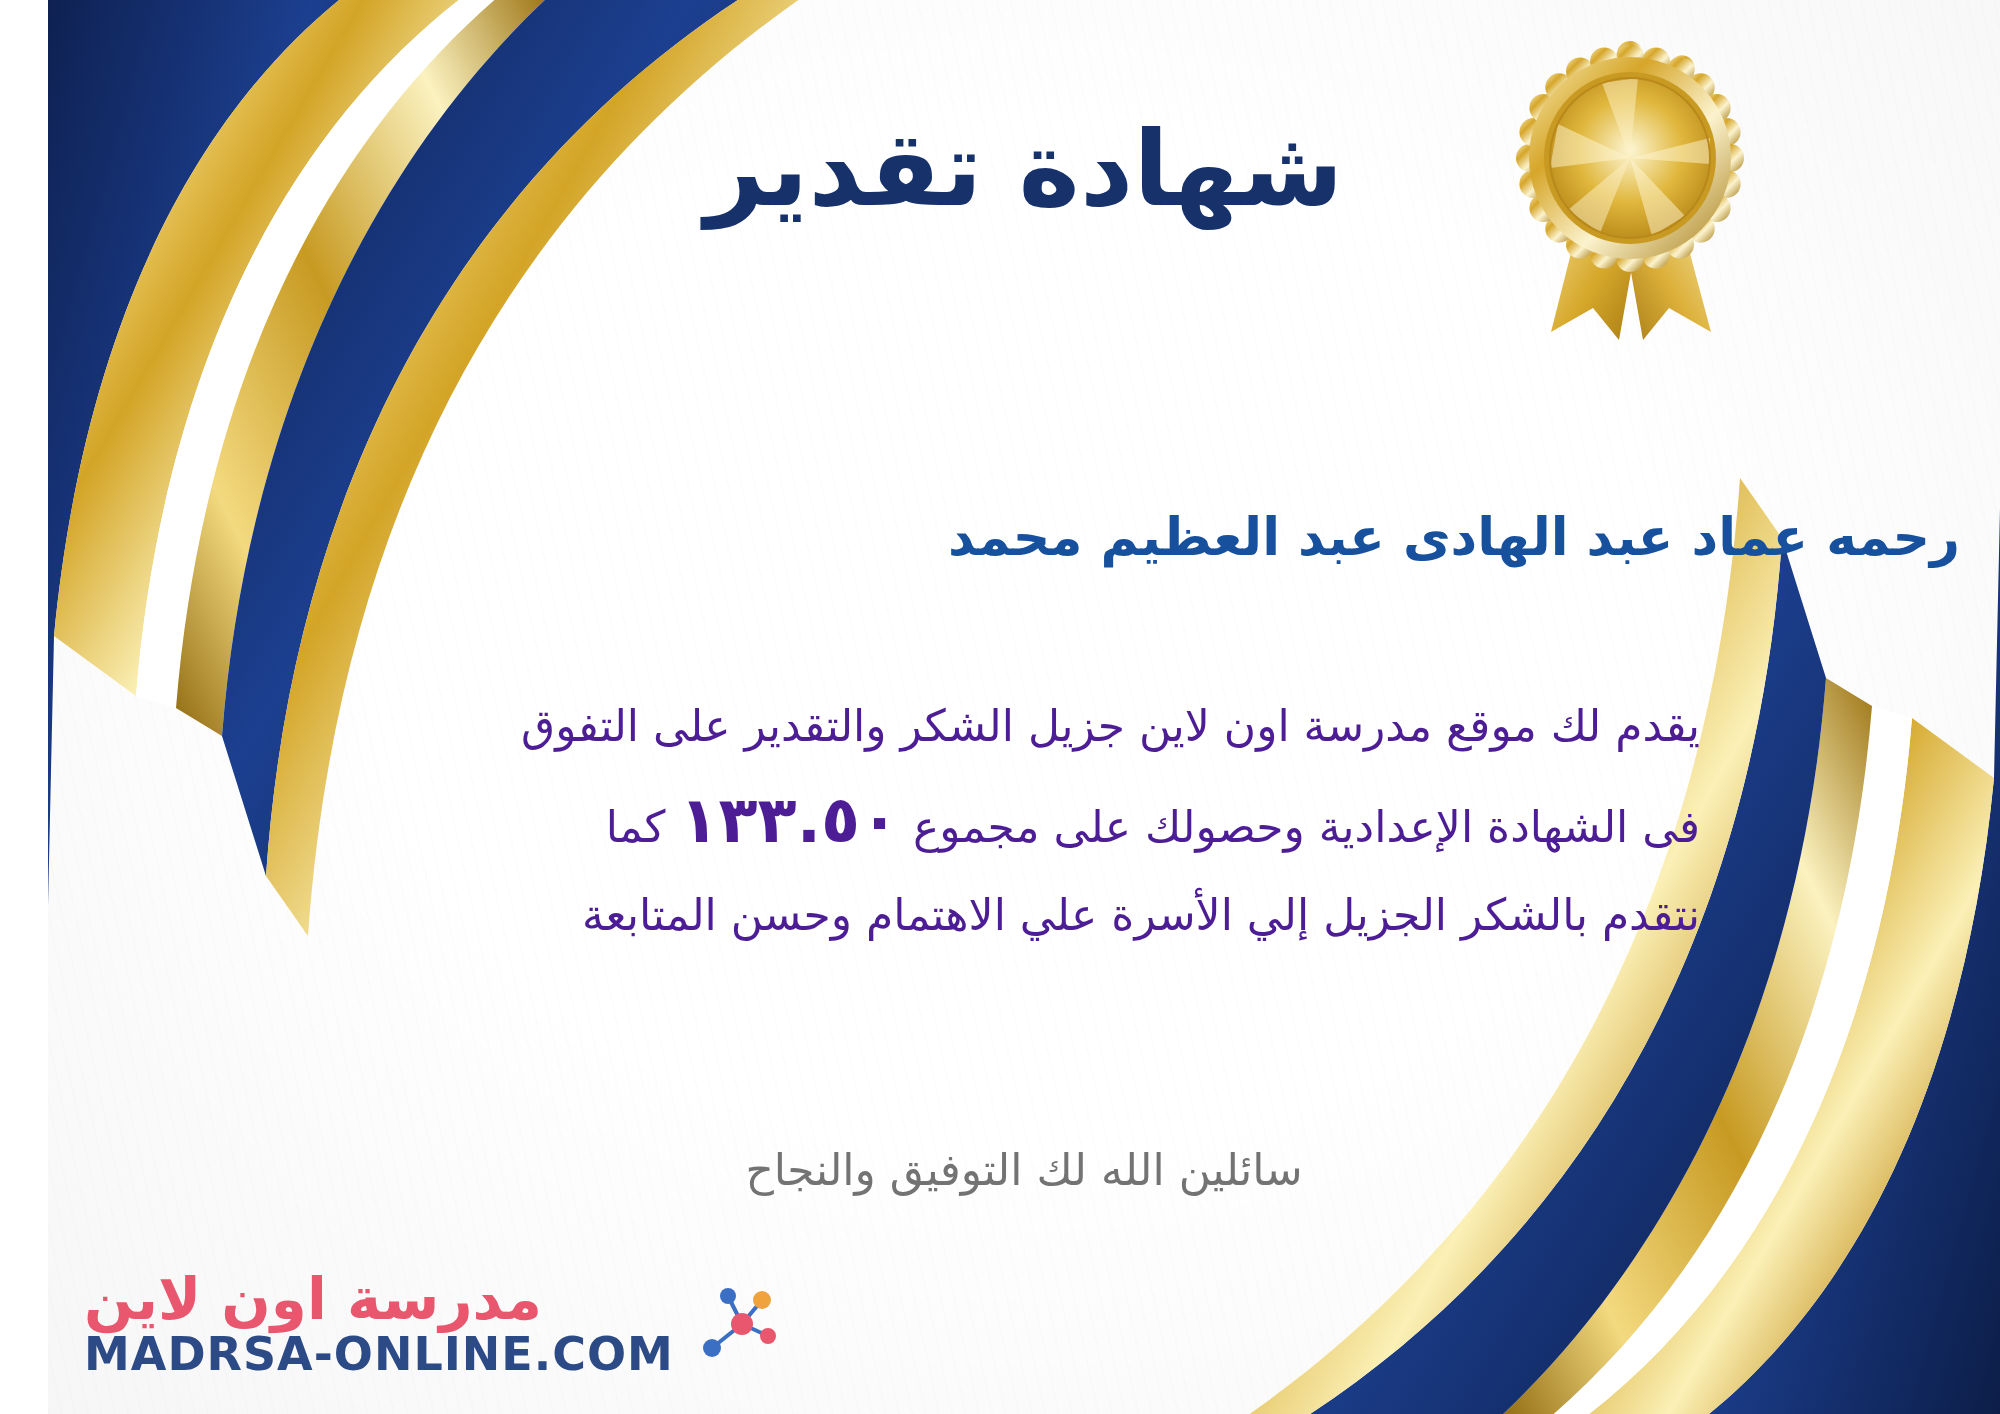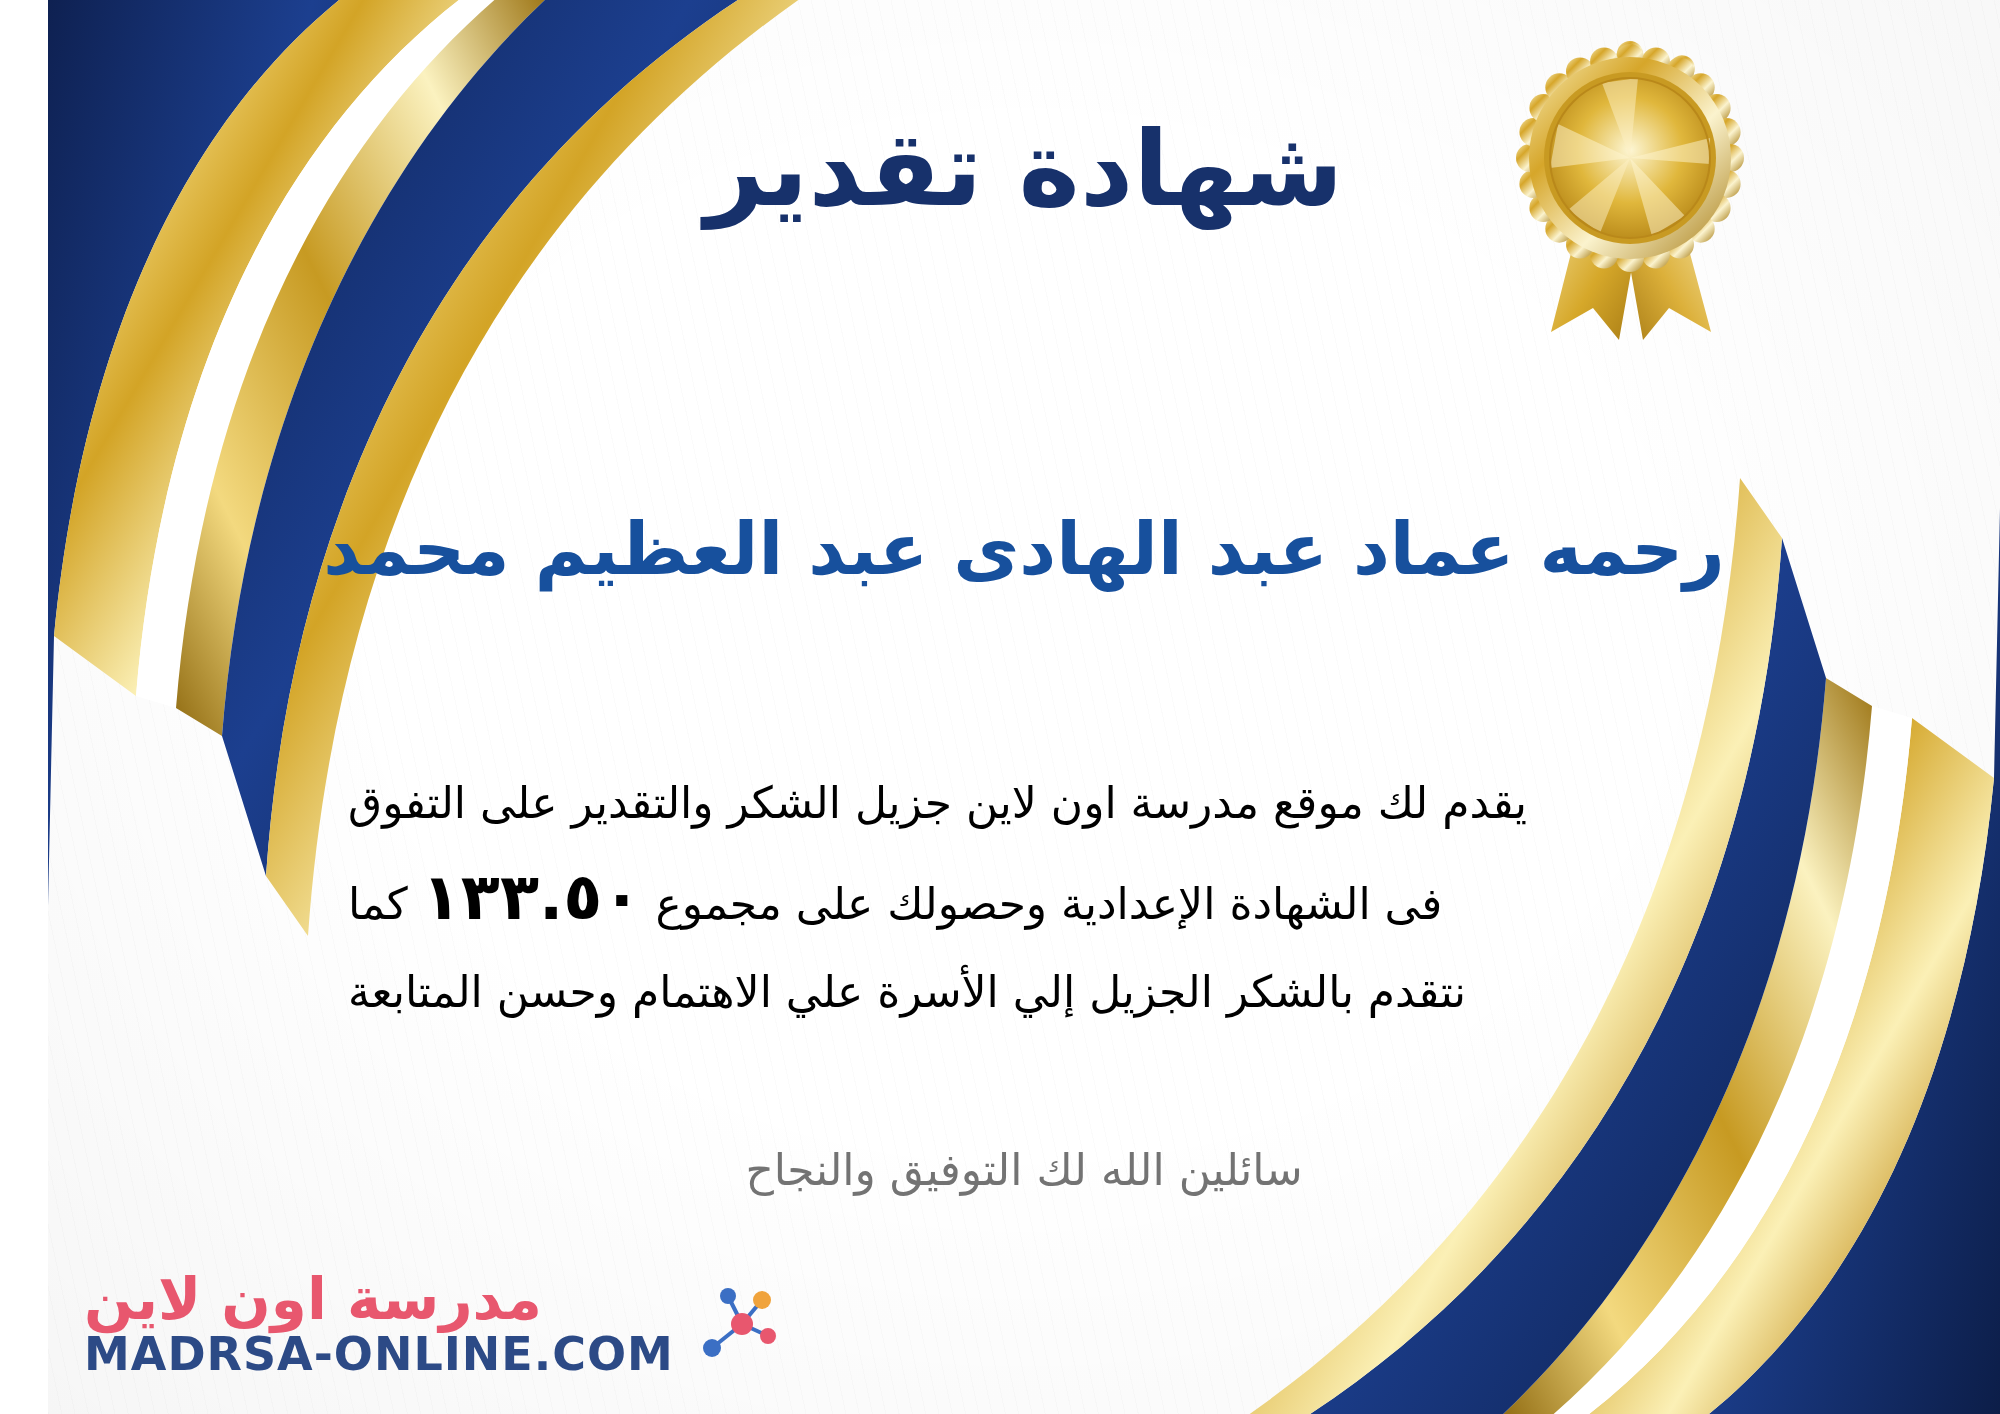--- a/index.html
+++ b/index.html
@@ -71,36 +71,35 @@
     font-weight: 700;
     color: #17316b;
     letter-spacing: 0px;
   }
 
   .recipient-name {
     position: absolute;
     top: 508px;
     left: 40px;
     right: 40px;
-    text-align: center;
-    font-size: 72px;
+    font-size: 52px;
     line-height: 1.15;
     font-weight: 700;
     color: #17509d;
   }
 
   .body-text {
     position: absolute;
-    top: 764px;
+    top: 687px;
     left: 300px;
     right: 300px;
-    text-align: left;
+    text-align: right;
     font-size: 44px;
     line-height: 1.75;
-    color: #000000;
+    color: #4c1d95;
     font-weight: 400;
   }
   .body-text .score {
     font-weight: 700;
     font-size: 64px;
     letter-spacing: 2px;
     padding: 0 14px;
   }
 
   .closing-text {

